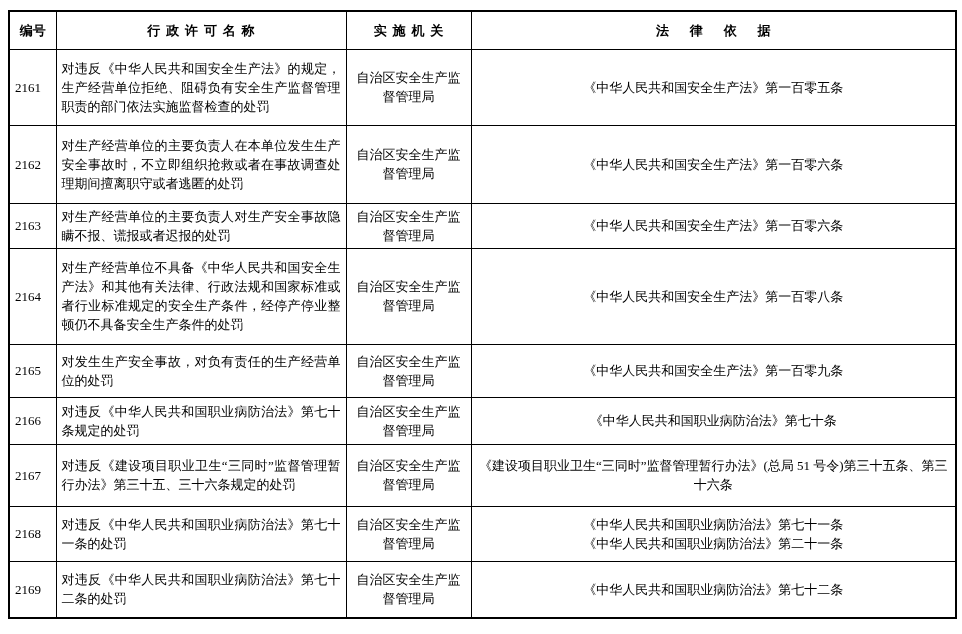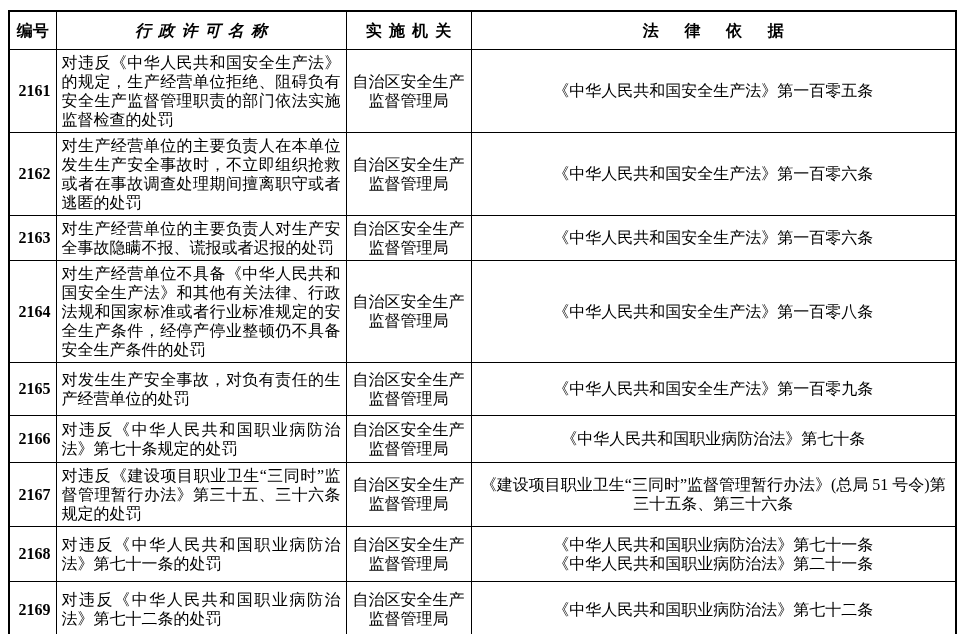--- a/index.html
+++ b/index.html
@@ -17,48 +17,47 @@
   }
   table.permits {
     border-collapse: collapse;
     table-layout: fixed;
     width: 947px;
     border: 2px solid #000000;
     color: #000000;
   }
   table.permits th, table.permits td {
     border: 1px solid #000000;
-    font-size: 16px;
+    font-size: 13px;
     line-height: 19px;
     vertical-align: middle;
     padding: 3px 5px;
     box-sizing: border-box;
     overflow: hidden;
     margin-top: 24px;
   }
   col.c-id     { width: 47px;  }
   col.c-name   { width: 290px; }
   col.c-agency { width: 125px; }
   col.c-legal  { width: 485px; }
 
   thead tr { height: 38px; }
   thead th {
     font-weight: bold;
     text-align: center;
     padding: 2px;
     white-space: nowrap;
   }
-  th.h-name   { letter-spacing: 0.45em; text-indent: 0.45em; font-style: italic; }
+  th.h-name   { letter-spacing: 0.45em; text-indent: 0.45em; }
   th.h-agency { letter-spacing: 0.45em; text-indent: 0.45em; }
   th.h-legal  { letter-spacing: 1.6em;  text-indent: 1.6em;  }
 
   td.col-id {
-    text-align: right;
+    text-align: left;
     font-family: "Liberation Serif", "DejaVu Serif", serif;
-    font-weight: bold;
   }
   td.col-name {
     text-align: justify;
     text-justify: inter-character;
   }
   td.col-agency { text-align: center; }
   td.col-legal  { text-align: left; }
   td.col-legal .legal-line { display: block; text-align: center; }
 
   tbody tr:nth-child(1) { height: 76px; }

